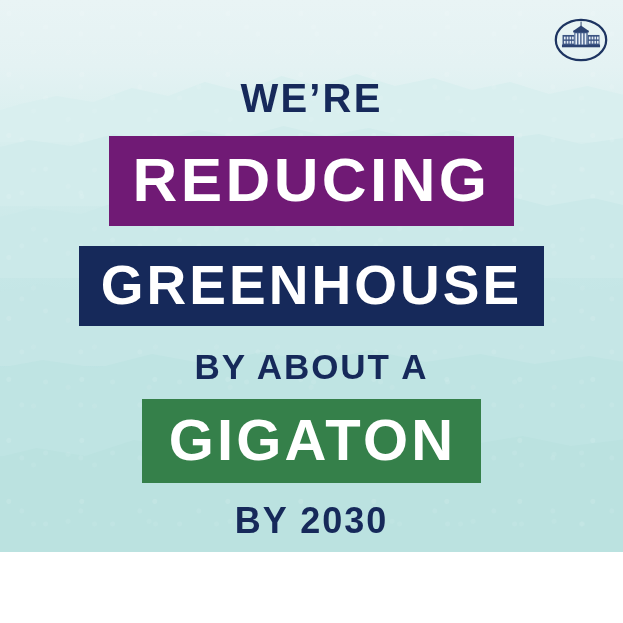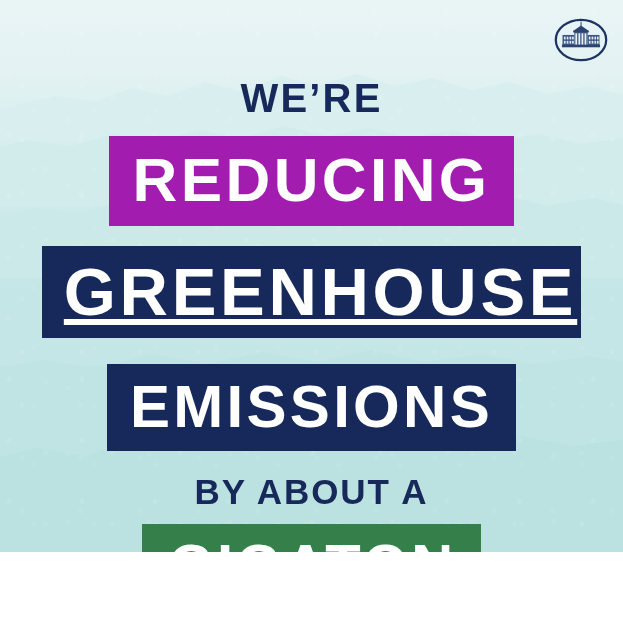--- a/index.html
+++ b/index.html
@@ -104,30 +104,29 @@
     font-size: 36px;
     margin-top: 20px;
   }
 
   
   .line-box {
     color: #ffffff;
     display: inline-block;
   }
   .l-reducing {
-    background: #a21caf;
+    background: #701a75;
     font-size: 62px;
     padding: 13px 24px 15px 24px;
   }
   .l-greenhouse {
     background: #16295a;
-    font-size: 67px;
-    padding: 12px 4px 13px 22px;
+    font-size: 55px;
+    padding: 12px 22px 13px 22px;
     margin-top: 20px;
-    text-decoration: underline;
   }
   .l-emissions {
     background: #16295a;
     font-size: 60px;
     padding: 13px 23px 14px 23px;
     margin-top: 26px;
   }
   .l-gigaton {
     background: #35804a;
     font-size: 58px;
@@ -246,21 +245,20 @@
   </div>
 
   <div class="stack">
 
     <div class="line line-plain l-were">WE’RE</div>
 
     <div class="line line-box l-reducing">REDUCING</div>
 
     <div class="line line-box l-greenhouse">GREENHOUSE</div>
 
-    <div class="line line-box l-emissions">EMISSIONS</div>
 
     <div class="line line-plain l-byabout">BY ABOUT A</div>
 
     <div class="line line-box l-gigaton">GIGATON</div>
 
     <div class="line line-plain l-by2030">BY 2030</div>
   </div>
 
   <div class="footnote">1 gigaton = 1 billion metric tons</div>
 

